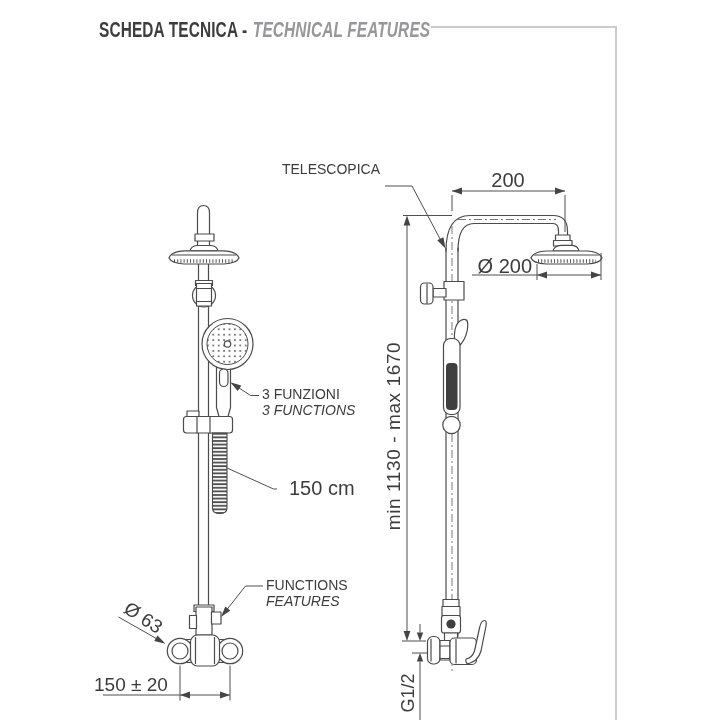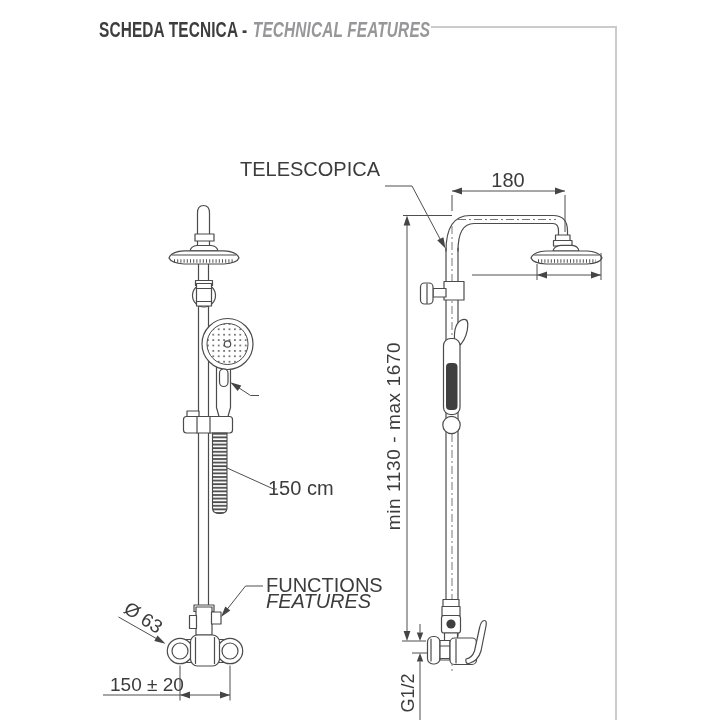--- a/index.html
+++ b/index.html
@@ -16,21 +16,21 @@
   
   #art{position:absolute;left:0;top:0;}
   .ln{fill:none;stroke:#4b4b4b;stroke-width:1.2;stroke-linecap:round;stroke-linejoin:round;}
   .wh{fill:#ffffff;stroke:#4b4b4b;stroke-width:1.2;stroke-linejoin:round;}
   .fil{fill:#454545;stroke:none;}
   .dim{fill:none;stroke:#4f4f4f;stroke-width:1;}
   .cl{fill:none;stroke:#6a6a6a;stroke-width:.9;stroke-dasharray:8 3 2 3;}
   .dk{fill:#3f3f3f;stroke:none;}
   
   .lbl{position:absolute;white-space:nowrap;color:#3c3c3c;}
-  .name{font-size:20px;line-height:16px;}
+  .name{font-size:14px;line-height:16px;}
   .name .en{font-style:italic;}
   .num{font-size:20px;}
   .mid{font-size:19px;}
   .rot{transform-origin:center center;}
   .tr{text-align:right;}
 </style>
 </head>
 <body>
 
 <div id="stage">
@@ -226,32 +226,37 @@
         <path class="dim" d="M385,178 H412 L443,236.5"></path>
         <polygon class="fil" points="445.5,240.5 437.2,232.3 443.4,229.3"></polygon>
       </g>
     </g>
   </svg>
 
   <div class="lbl name tr" style="left:230px;top:153px;width:150px;">
     <div>TELESCOPICA</div>
   </div>
 
-  <div class="lbl num" style="left:476px;top:161px;width:64px;text-align:center;">180</div>
-
+  <div class="lbl num" style="left:476px;top:161px;width:64px;text-align:center;">200</div>
+
+  <div class="lbl num tr" style="left:428px;top:247px;width:104px;">Ø 200</div>
 
   <div class="lbl mid rot" style="left:394px;top:428px;transform:translate(-50%,-50%) rotate(-90deg);letter-spacing:.6px;">min 1130 - max 1670</div>
 
   <div class="lbl mid rot" style="left:408px;top:685px;font-size:18px;transform:translate(-50%,-50%) rotate(-90deg);">G1/2</div>
 
-
-  <div class="lbl num" style="left:268px;top:469px;text-align:right;">150 cm</div>
+  <div class="lbl name" style="left:262px;top:378px;">
+    <div>3 FUNZIONI</div>
+    <div class="en">3 FUNCTIONS</div>
+  </div>
+
+  <div class="lbl num" style="left:289px;top:469px;text-align:right;">150 cm</div>
 
   <div class="lbl name" style="left:266px;top:569px;">
     <div>FUNCTIONS</div>
     <div class="en">FEATURES</div>
   </div>
 
   <div class="lbl mid rot" style="left:143px;top:610px;transform:translate(-50%,-50%) rotate(33deg);">Ø 63</div>
 
-  <div class="lbl mid" style="left:110px;top:666px;">150 ± 20</div>
+  <div class="lbl mid" style="left:94px;top:666px;">150 ± 20</div>
 
 </div>
 
 </body></html>

